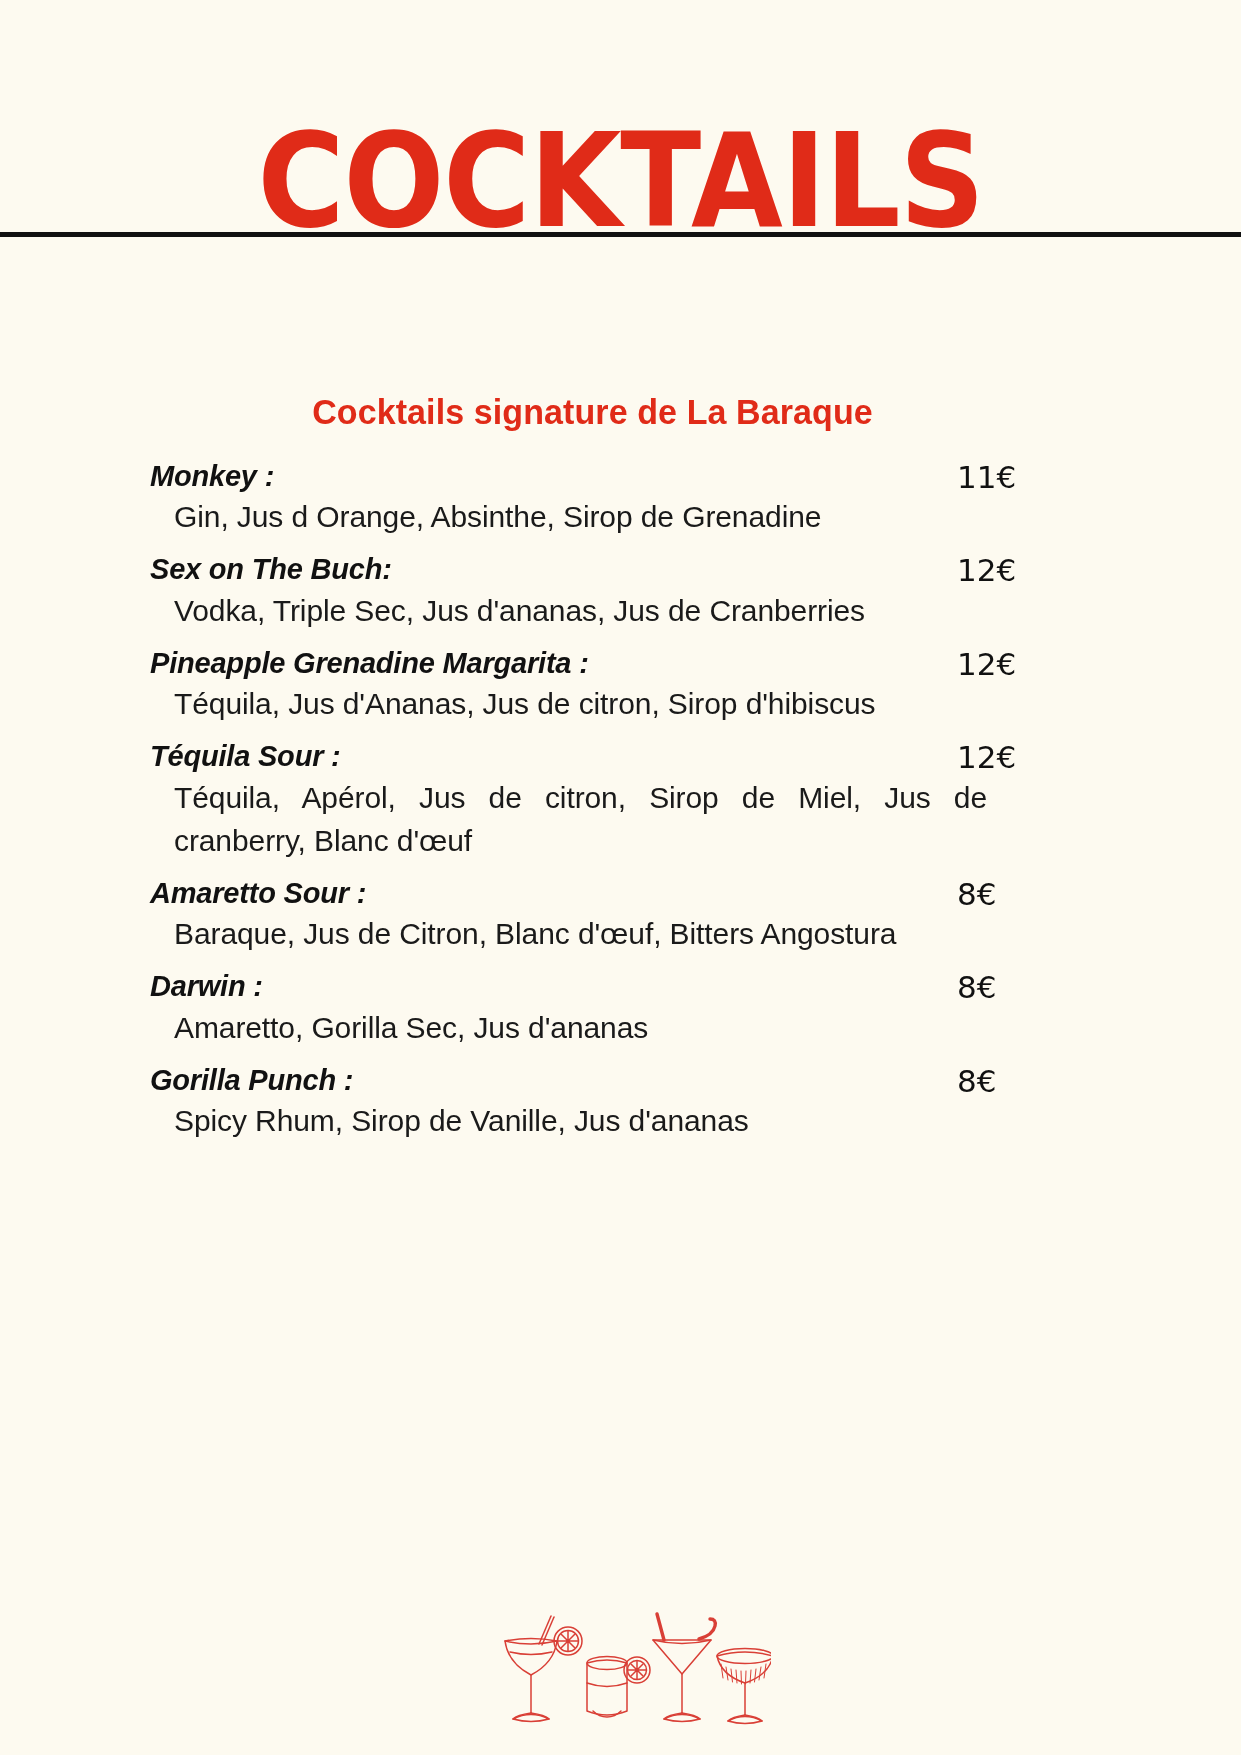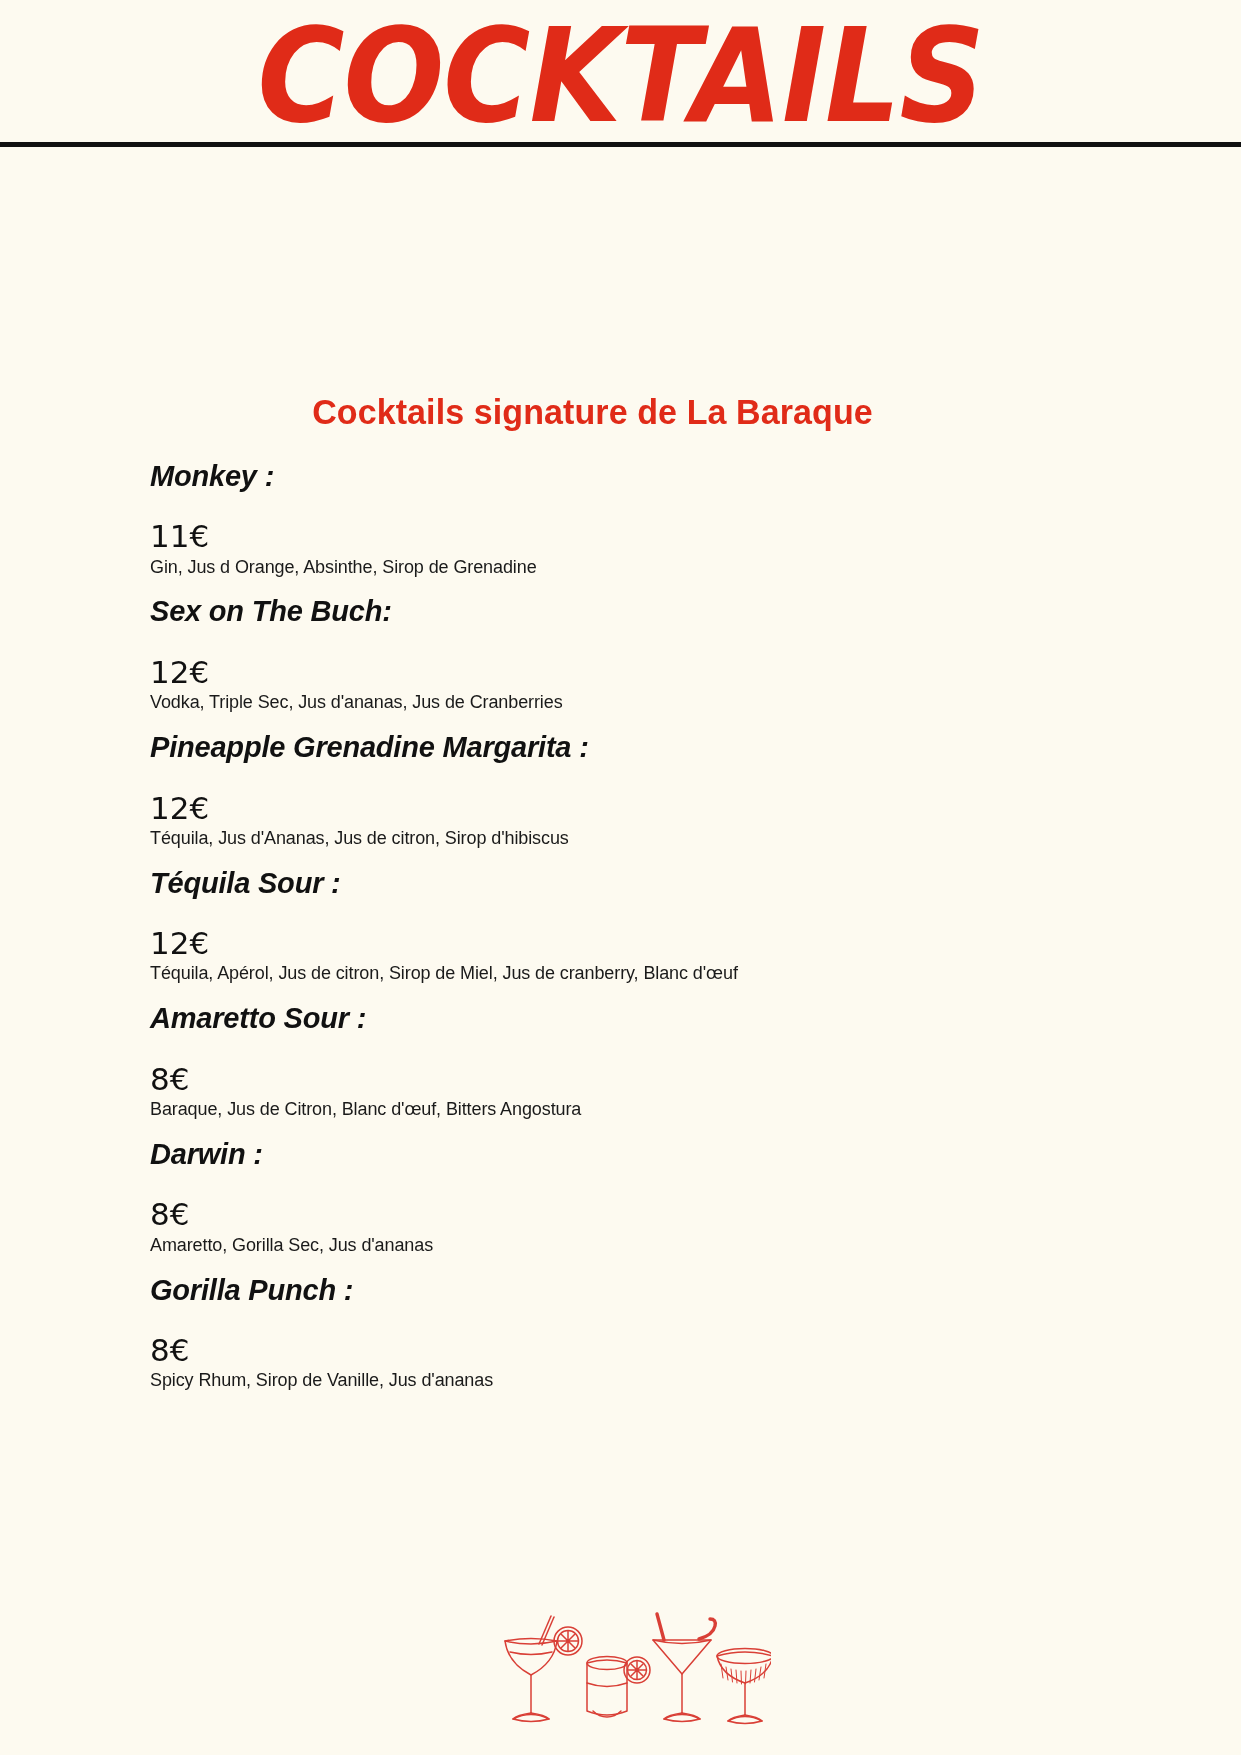--- a/index.html
+++ b/index.html
@@ -21,26 +21,25 @@
   .page {
     position: relative;
     width: 1241px;
     height: 1755px;
     box-sizing: border-box;
     background: #fdfaf0;
   }
 
   
   .header {
-    height: 147px;
+    height: 237px;
     display: flex;
-    align-items: center;
+    align-items: flex-end;
     justify-content: center;
     position: relative;
-    font-style: italic;
   }
 
   .menu-title {
     font-family: "DejaVu Sans", sans-serif;
     font-weight: bold;
     font-size: 112px;
     line-height: 1;
     letter-spacing: -1px;
     color: #e02b18;
     transform: scaleX(1.06) scaleY(1.16);
@@ -89,21 +88,20 @@
 
   .menu-item:last-child {
     margin-bottom: 0;
   }
 
   .item-head {
     display: flex;
     align-items: flex-start;
     justify-content: space-between;
     gap: 20px;
-    flex-direction: column;
   }
 
   .item-name {
     font-family: "Liberation Sans", sans-serif;
     font-weight: bold;
     font-style: italic;
     font-size: 29px;
     line-height: 1.36;
     color: #111111;
     letter-spacing: -0.2px;
@@ -117,27 +115,28 @@
     line-height: 1.3;
     color: #111111;
     flex: 0 0 auto;
     min-width: 78px;
     white-space: nowrap;
   }
 
   .item-desc {
     font-family: "Liberation Sans", sans-serif;
     font-weight: normal;
-    font-size: 18px;
+    font-size: 30px;
     line-height: 1.44;
     color: #1a1a1a;
     text-align: justify;
     letter-spacing: -0.1px;
     margin-top: -2px;
     padding-right: 48px;
+    margin-left: 24px;
   }
 
   .item-desc.no-wrap-justify {
     text-align: left;
   }
 
   
   .footer-art {
     position: absolute;
     left: 0;

